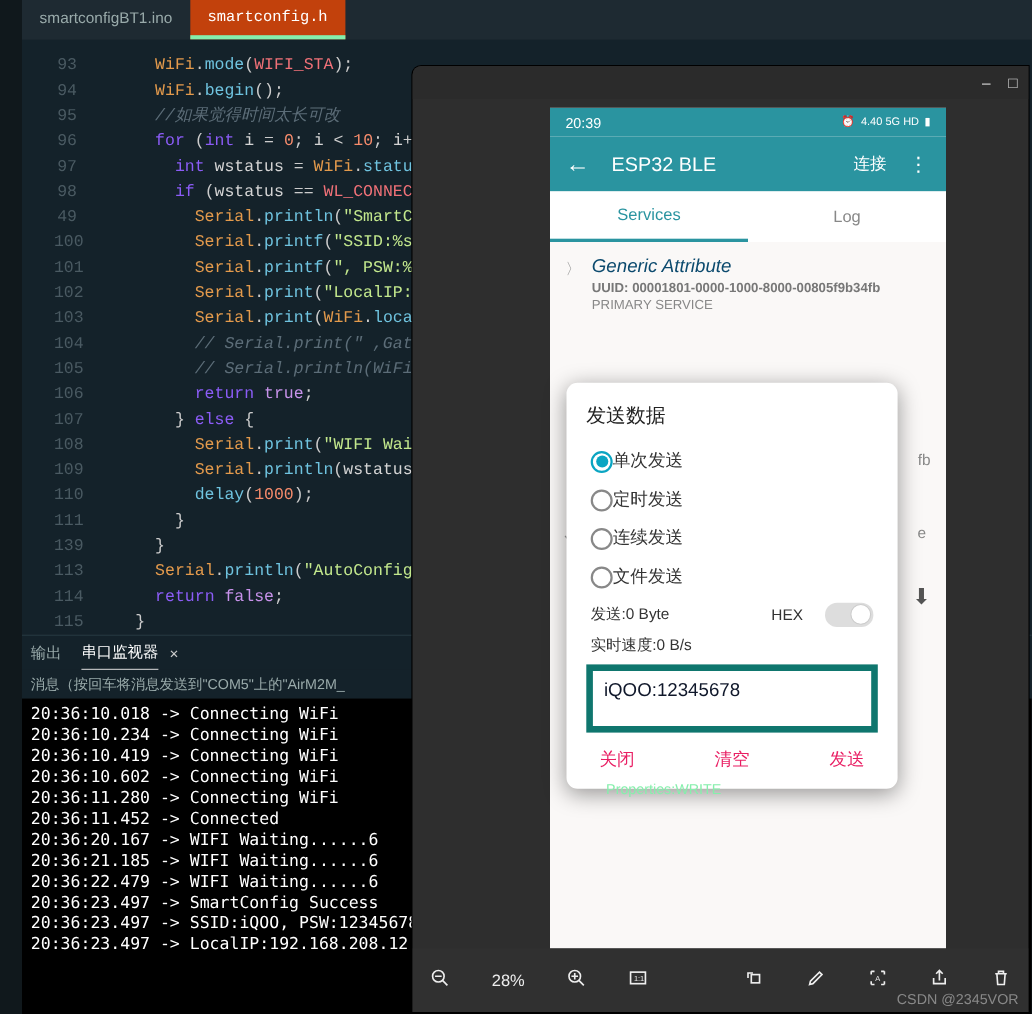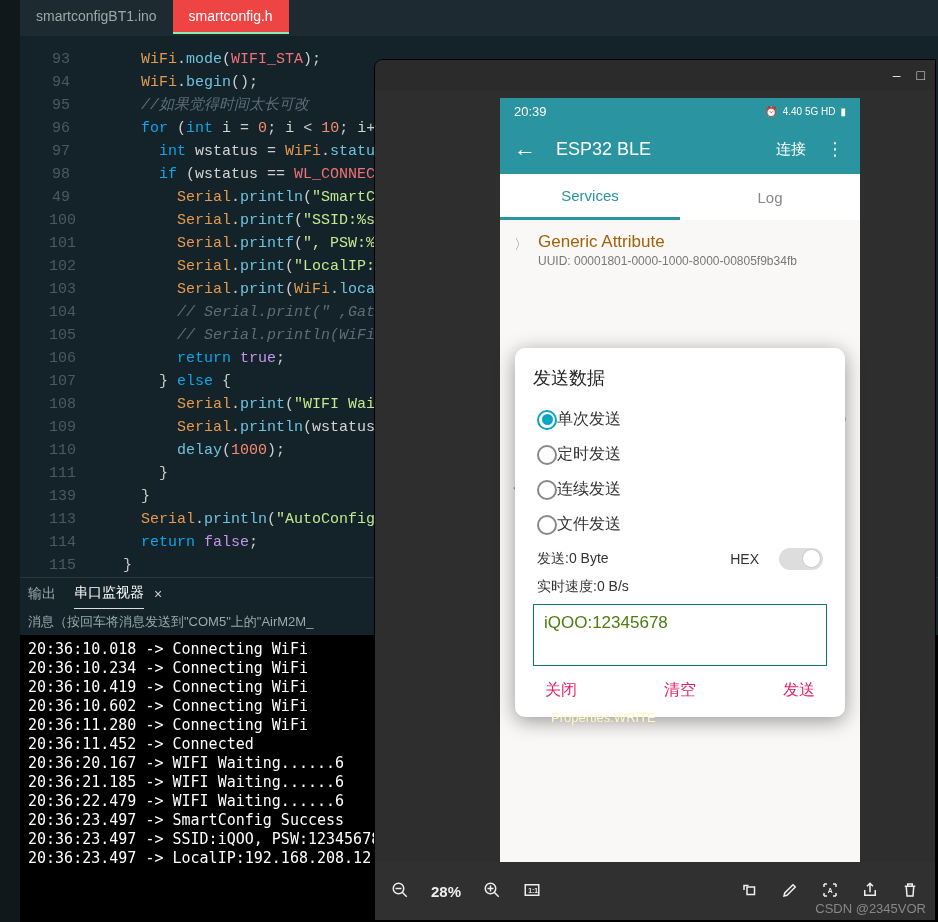--- a/index.html
+++ b/index.html
@@ -17,43 +17,44 @@
   }
   .tabs {
     position: absolute; left: 20px; top: 0; height: 36px;
     display: flex; align-items: flex-start;
     font-size: 14px;
   }
   .tab {
     padding: 8px 16px; color: #9aa;
   }
   .tab.active {
-    color: #fff; background: #ef4444;
-    border-bottom: 2px solid #86efac;
+    color: #fff; background: #c2410c;
+    border-bottom: 4px solid #86efac;
+    font-family: Liberation Mono, monospace;
   }
   .code-area {
     position: absolute; left: 20px; top: 36px; right: 0; bottom: 345px;
     background: #14222a;
     overflow: hidden;
     font-family: Consolas, "Courier New", monospace;
     font-size: 15px;
     line-height: 23px;
   }
   .gutter {
     position: absolute; left: 0; top: 12px; width: 70px;
     text-align: right; color: #4a5a62;
   }
   .gutter div { padding-right: 20px; margin-left: 29px; }
   .code {
     position: absolute; left: 85px; top: 12px; right: 0;
     white-space: pre;
   }
   .k-orange { color: #e39a4c; }
   .k-cyan   { color: #6fc3df; }
-  .k-purple { color: #0ea5e9; }
+  .k-purple { color: #8b5cf6; }
   .k-red    { color: #f07178; }
   .k-string { color: #c3e88d; }
   .k-num    { color: #f78c6c; }
   .k-comment{ color: #5c6d78; font-style: italic;}
   .k-white  { color: #d4d4d4; }
   .k-true   { color: #c792ea; }
 
   .panel-tabs {
     position: absolute; left: 20px; top: 577px; height: 32px;
     display: flex; align-items: center; gap: 18px;
@@ -117,57 +118,57 @@
   .appbar .dots{letter-spacing:2px;}
   .ble-tabs {
     height:46px; display:flex; background:#fff;
   }
   .ble-tabs div {
     flex:1; display:flex; align-items:center; justify-content:center;
     color:#888; font-size:15px;
   }
   .ble-tabs div.active { color:#2a94a0; border-bottom:3px solid #2a94a0;}
   .ble-body { padding:12px 14px; color:#333; font-size:14px;}
-  .svc-title{ font-size:17px; color:#a16207; }
-  .svc-uuid{ font-size:12px; color:#777; margin-top:2px;}
+  .svc-title{ font-size:17px; color:#0c4a6e;font-style:italic; }
+  .svc-uuid{ font-size:12px; color:#777; margin-top:2px;font-weight:bold;}
   .svc-type{ font-size:12px; color:#888; margin-top:2px;}
   .svc-row { display:flex; gap:10px; align-items:flex-start;}
   .svc-chev{ color:#999; margin-top:4px; font-size:14px;}
 
   
   .modal {
-    position:absolute; left:140px; top:288px; width:330px;
+    position:absolute; left:140px; top:288px; width:301px;
     background:#fff; border-radius:10px;
     box-shadow:0 4px 20px rgba(0,0,0,0.4);
     padding:18px 18px 10px;
     color:#222;
   }
   .modal h3{font-size:18px;font-weight:500;margin-bottom:12px;}
   .radio-row{display:flex;align-items:center;padding:7px 4px;font-size:16px;color:#333;}
   .radio{width:20px;height:20px;border:2px solid #888;border-radius:50%;display:flex;align-items:center;justify-content:center;}
   .radio.sel{border-color:#0aa5c2;}
   .radio.sel::after{content:"";width:11px;height:11px;background:#0aa5c2;border-radius:50%;}
   .send-info{display:flex;justify-content:space-between;align-items:center;padding:6px 4px;font-size:14px;color:#333;}
   .toggle{width:44px;height:22px;background:#ddd;border-radius:11px;position:relative;}
   .toggle::after{content:"";position:absolute;width:17px;height:17px;background:#fff;border:1px solid #ccc;border-radius:50%;right:2px;top:1px;}
   .speed{padding:2px 4px 8px;font-size:14px;color:#333;}
-  .input-box{border:1px solid #0f766e;padding:8px 10px;font-size:17px;min-height:62px;color:#4d7c0f;}
+  .input-box{border:6px solid #0f766e;padding:8px 10px;font-size:17px;min-height:62px;color:#0f172a;}
   .modal-btns{display:flex;justify-content:space-between;padding:14px 12px 6px;color:#e91e63;font-size:16px;}
-  .props{position:absolute;left:176px;top:650px;font-size:13px;color:#fef9c3;}
+  .props{position:absolute;left:176px;top:650px;font-size:13px;color:#86efac;}
 
   .watermark{
     position:absolute; right:12px; bottom:6px;
     font-size:13px; color:#888;
   }
 
   .preview-toolbar{
     position:absolute; left:0; bottom:0; width:100%; height:58px;
     background:#303030; color:#eee;
-    display:flex; align-items:center; gap:22px;
-    padding:0 16px; font-size:15px;font-weight:bold;
+    display:flex; align-items:center; gap:38px;
+    padding:0 16px; font-size:15px;
   }
   .preview-toolbar .sep{flex:1}
   .tb-ico{width:18px;height:18px;display:inline-block;}
   svg{display:block}
 </style>
 </head>
 <body>
 
 <div class="left-bar"></div>
 
@@ -275,20 +276,21 @@
       <div>Log</div>
     </div>
     <div class="ble-body">
       <div class="svc-row">
         <span class="svc-chev">〉</span>
         <div>
           <div class="svc-title">Generic Attribute</div>
           <div class="svc-uuid">
             <span>UUID:</span> <span>00001801-0000-1000-8000-00805f9b34fb</span>
           </div>
+          <div class="svc-type">PRIMARY SERVICE</div>
         </div>
       </div>
     </div>
     <div style="position:absolute;right:14px;top:312px;color:#888;font-size:14px">fb</div>
     <div style="position:absolute;left:10px;top:378px;color:#999;">⌄</div>
     <div style="position:absolute;right:18px;top:378px;color:#888;font-size:14px">e</div>
     <div style="position:absolute;right:14px;top:432px;color:#555;font-size:20px">⬇</div>
   </div>
 
   <div class="modal">

